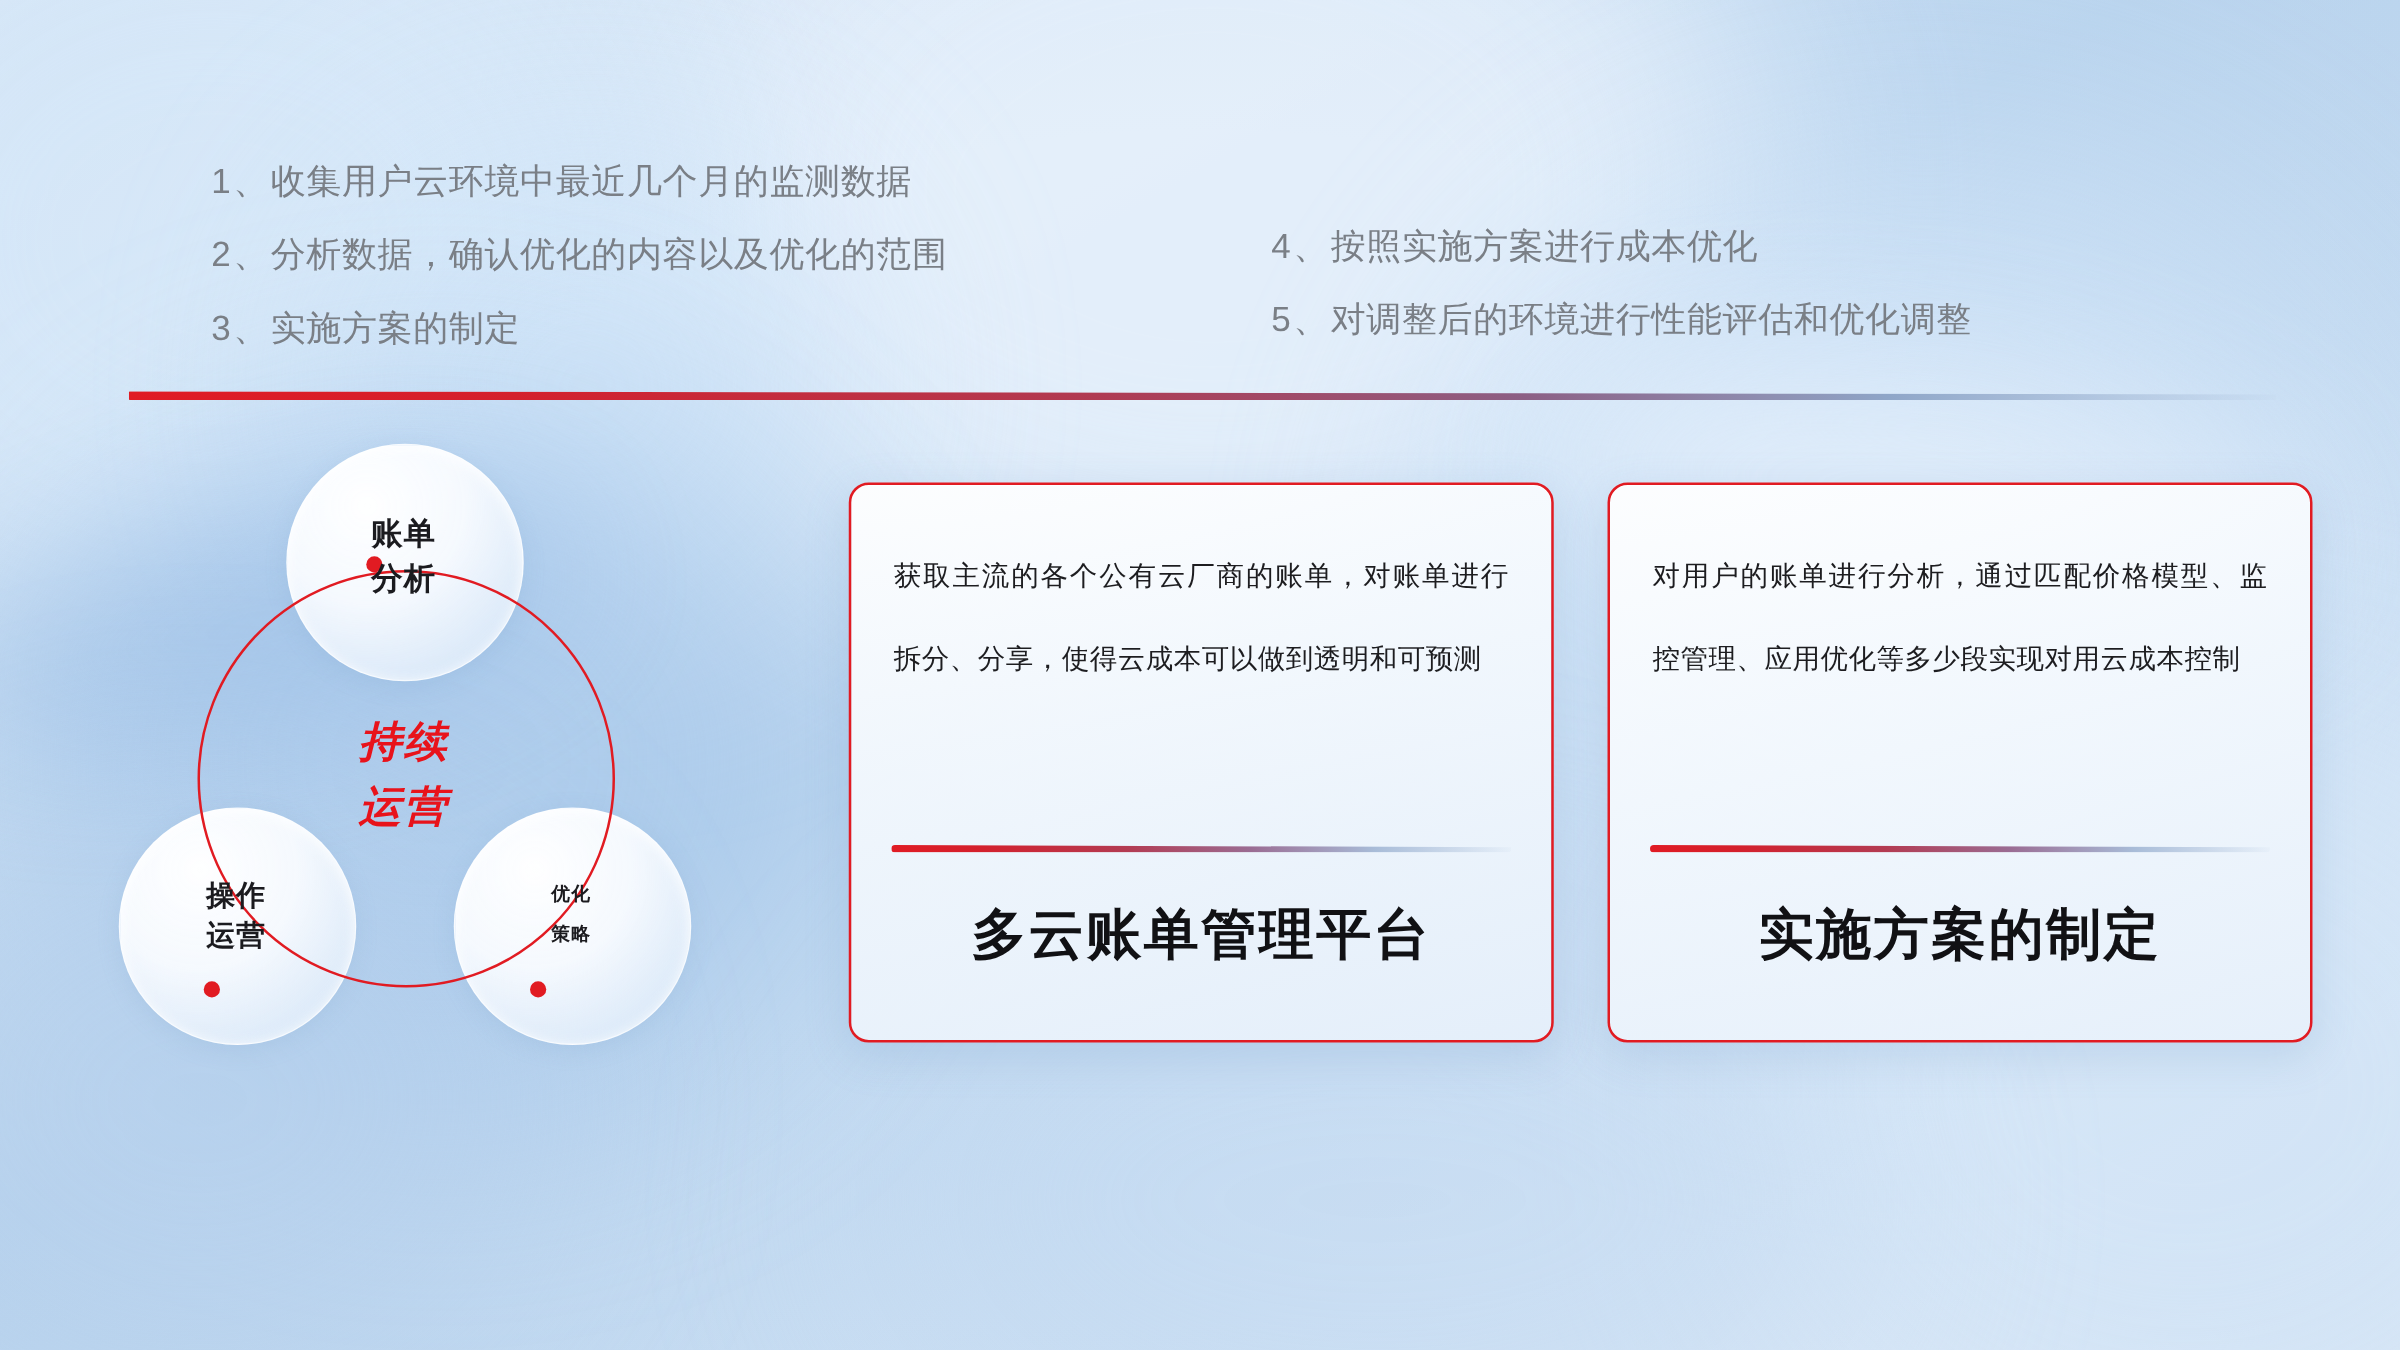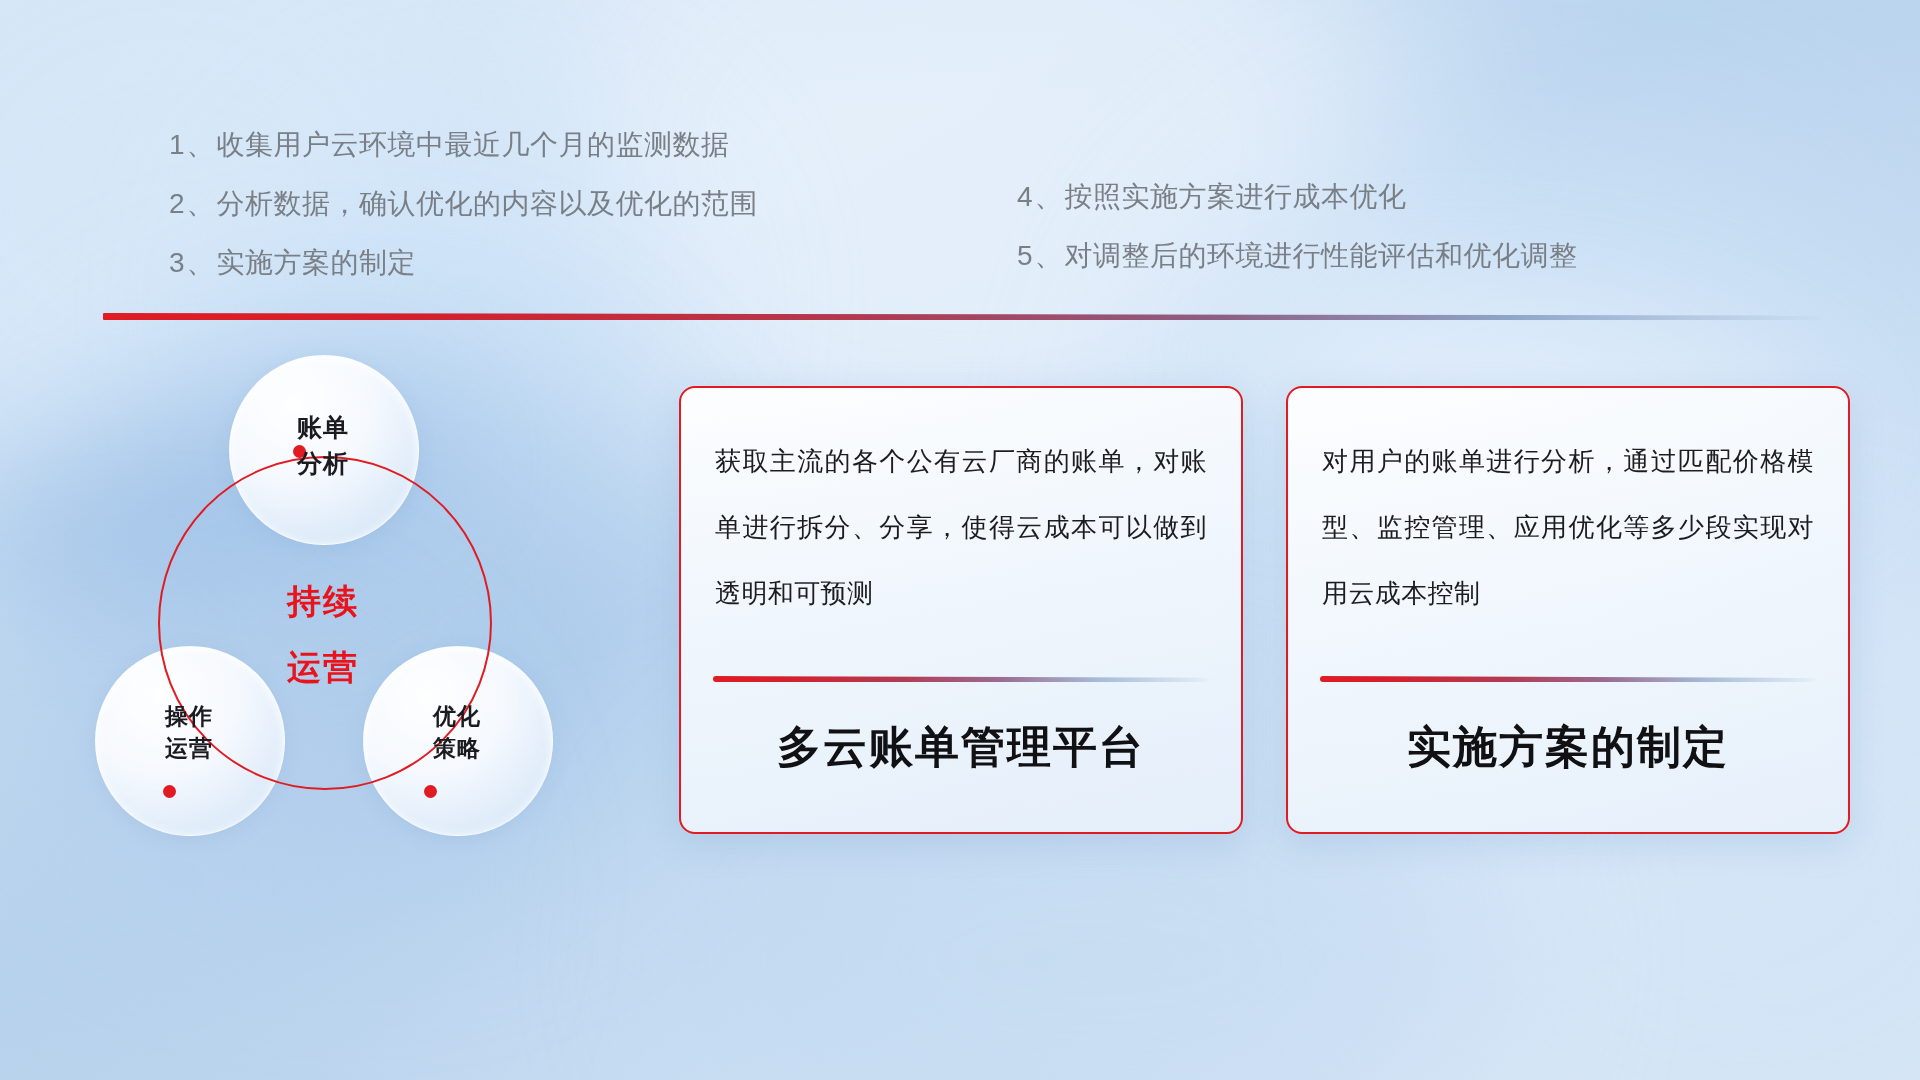--- a/index.html
+++ b/index.html
@@ -73,39 +73,39 @@
   .d-bl{left:68px;top:430px;}
   .d-br{left:329px;top:430px;}
 
   .clabel{
     position:absolute;text-align:center;color:#1b1b1f;
     font-weight:700;font-size:25px;line-height:36px;white-space:pre-line;
     letter-spacing:1px;
   }
   .l-top{left:134px;top:54px;width:188px;}
   .l-bl{left:0px;top:345px;width:188px;font-size:23px;line-height:32px;}
-  .l-br{left:268px;top:345px;width:188px;font-size:23px;line-height:32px;}
+  .l-br{left:268px;top:345px;width:188px;font-size:15px;line-height:32px;}
   .l-center{
     left:134px;top:213px;width:188px;color:#e8131b;
-    font-size:34px;line-height:66px;font-weight:800;letter-spacing:2px;
+    font-size:34px;line-height:52px;font-weight:800;letter-spacing:2px;font-style:italic;
   }
 
   
   .card{
     position:absolute;top:386px;width:564px;height:448px;
     border:2px solid #e11b22;border-radius:16px;
     background:linear-gradient(165deg,rgba(255,255,255,.93) 0%,rgba(246,250,254,.90) 40%,rgba(232,241,251,.88) 100%);
     box-shadow:0 10px 34px rgba(110,150,195,.22),inset 0 1px 0 rgba(255,255,255,.9);
     box-sizing:border-box;
   }
   .card-1{left:679px;}
   .card-2{left:1286px;}
   .card-body{
     position:absolute;left:34px;right:34px;top:40px;
-    font-size:26px;line-height:66px;color:#1d1d20;
+    font-size:22px;line-height:66px;color:#1d1d20;
     text-align:justify;text-justify:inter-ideograph;
     letter-spacing:.4px;
   }
   .card-rule{
     position:absolute;left:32px;right:32px;top:288px;height:6px;border-radius:3px;
     background:linear-gradient(90deg,#e01b24 0%,#d4202c 14%,#b33b52 38%,#9a6c93 58%,#a8bcd8 78%,rgba(200,216,235,.12) 100%);
     clip-path:polygon(0 0,100% 30%,100% 100%,0 100%);
   }
   .card-title{
     position:absolute;left:0;right:0;top:330px;text-align:center;

